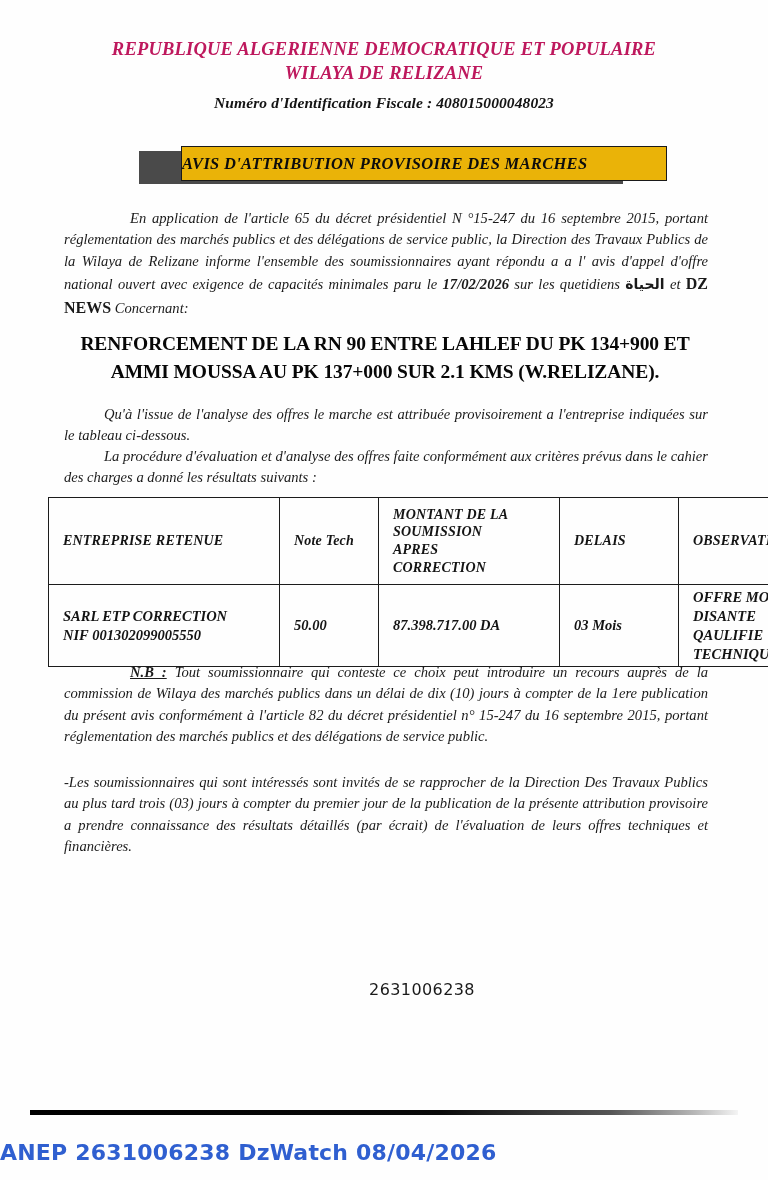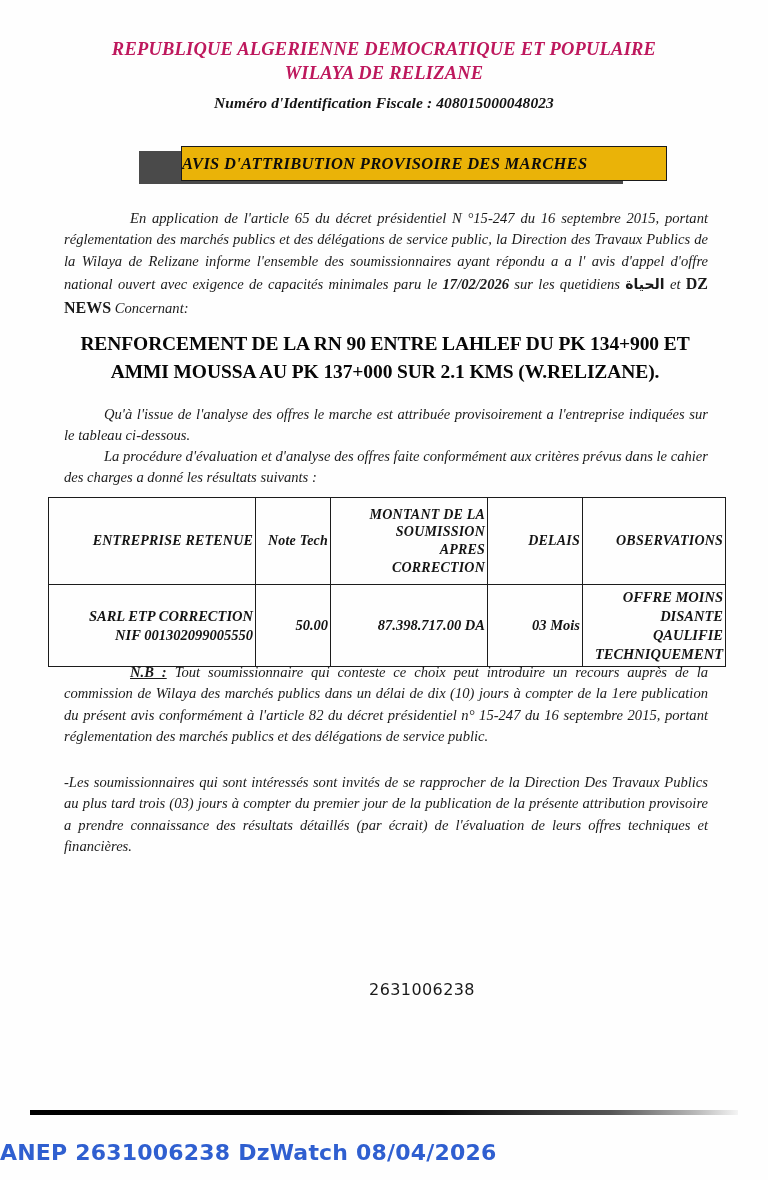--- a/index.html
+++ b/index.html
@@ -142,23 +142,23 @@
   .tbl {
     position: absolute;
     top: 497px;
     left: 48px;
     width: 652px;
     border-collapse: collapse;
     table-layout: fixed;
   }
   .tbl td, .tbl th {
     border: 1.4px solid #1c1c1c;
-    text-align: right;
+    text-align: left;
     vertical-align: middle;
-    padding: 3px 2px;
+    padding: 3px 14px;
   }
   .tbl thead th {
     font-style: italic;
     font-weight: bold;
     font-size: 14px;
     letter-spacing: 0.2px;
     height: 80px;
   }
   .th-note { font-size: 11.5px; }
   .th-montant { font-size: 13.5px; line-height: 1.26; }

